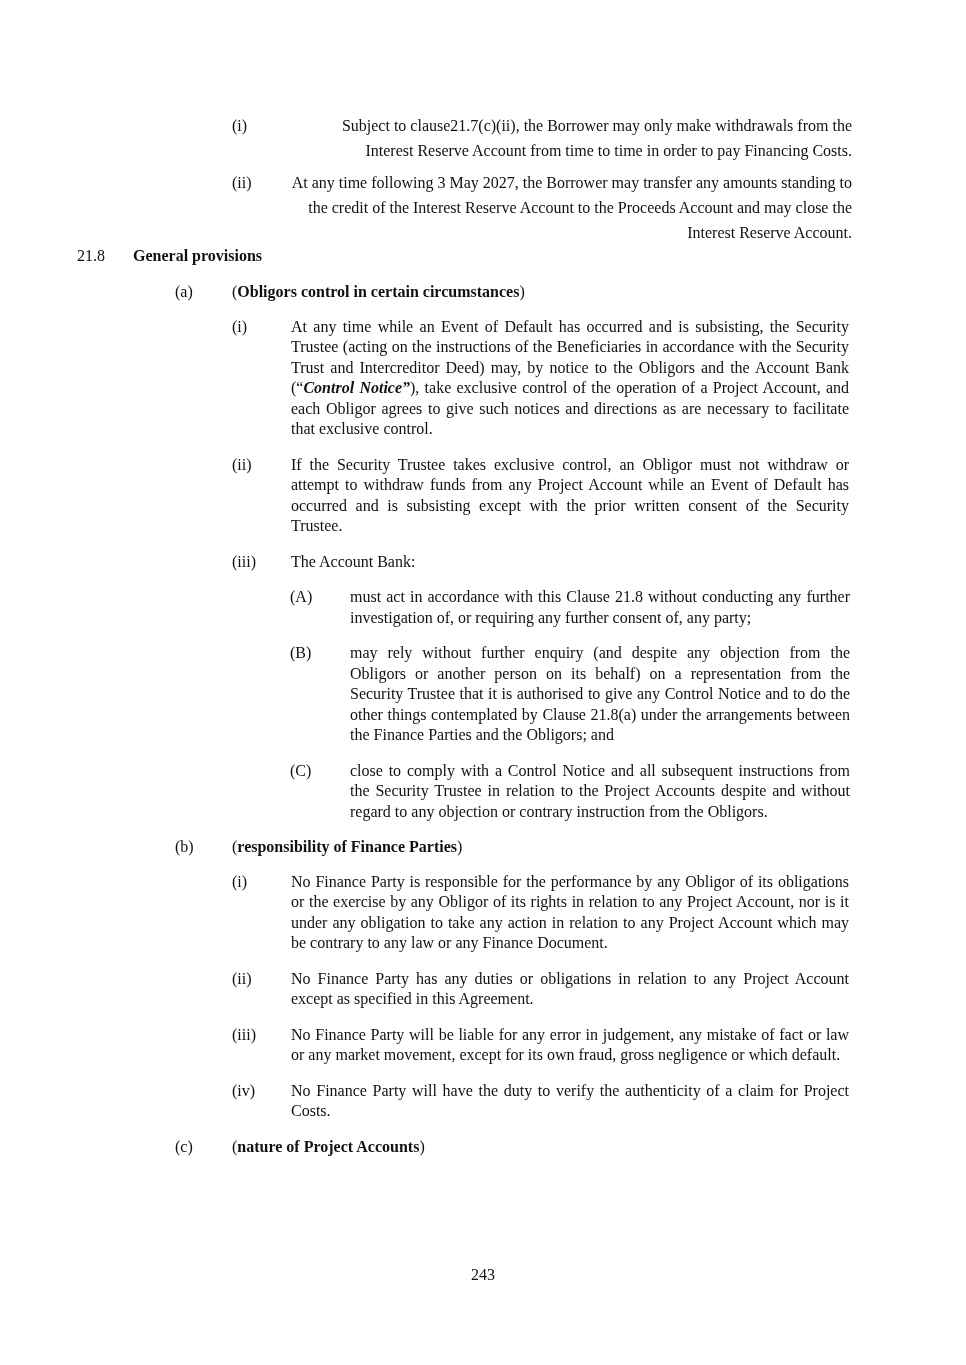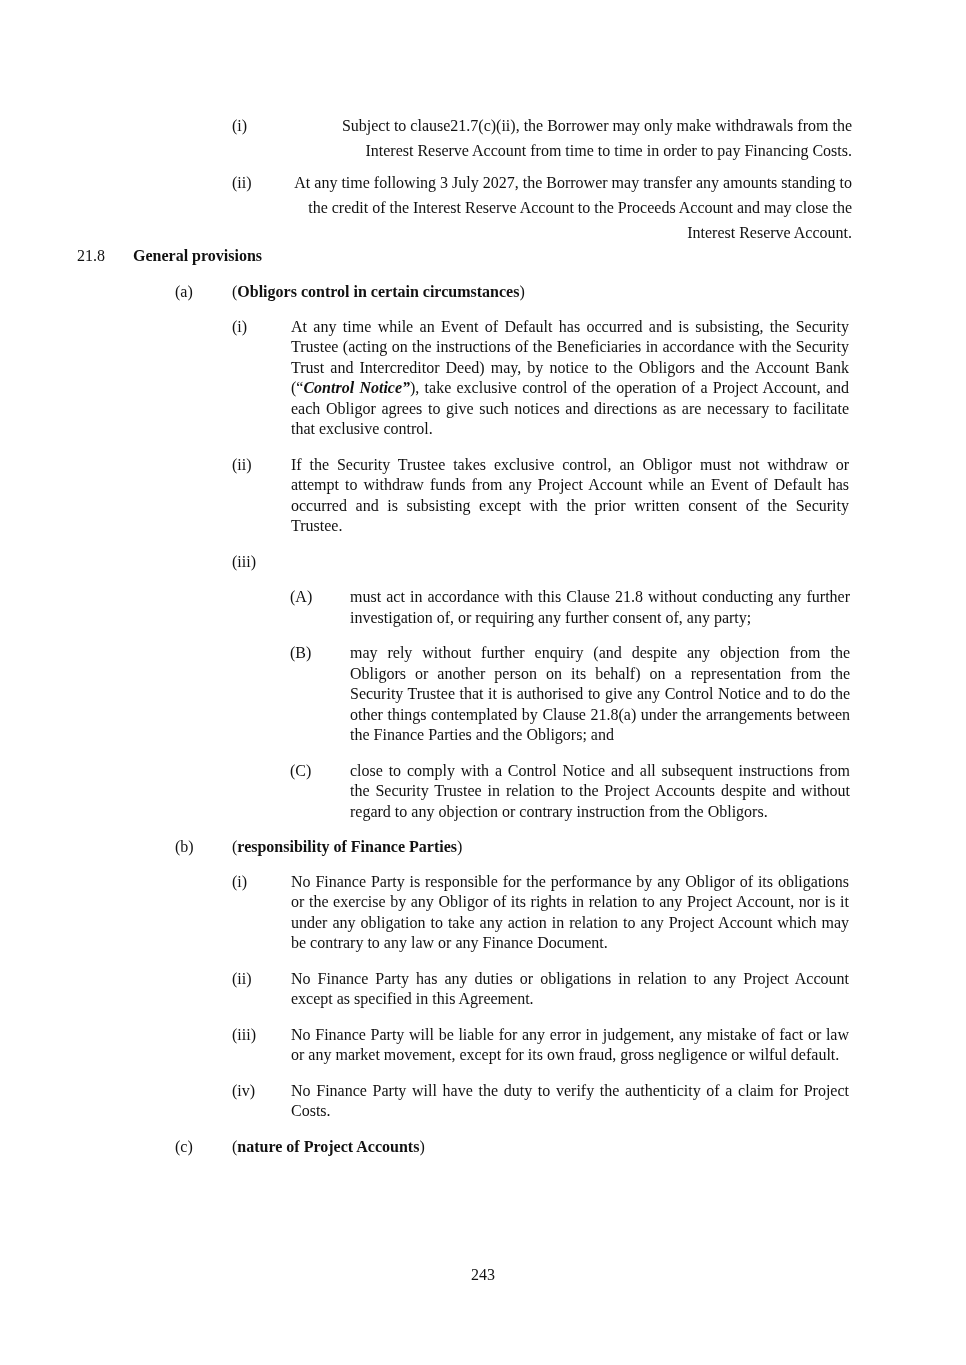--- a/index.html
+++ b/index.html
@@ -59,21 +59,21 @@
 
 <div class="page">
   <div class="content">
 
     <div class="row l-intro mb8">
       <span class="lbl">(i)</span>
       <div class="txt">Subject to clause21.7(c)(ii), the Borrower may only make withdrawals from the Interest Reserve Account from time to time in order to pay Financing Costs.</div>
     </div>
     <div class="row l-intro mb0">
       <span class="lbl">(ii)</span>
-      <div class="txt">At any time following 3 July 2027, the Borrower may transfer any amounts standing to the credit of the Interest Reserve Account to the Proceeds Account and may close the Interest Reserve Account.</div>
+      <div class="txt">At any time following 3 May 2027, the Borrower may transfer any amounts standing to the credit of the Interest Reserve Account to the Proceeds Account and may close the Interest Reserve Account.</div>
     </div>
 
     <div class="row l-section">
       <span class="lbl">21.8</span>
       <span class="ttl">General provisions</span>
     </div>
 
     <div class="row l-sub">
       <span class="lbl">(a)</span>
       <span class="hd"><span>(</span><span class="bold">Obligors control in certain circumstances</span><span>)</span></span>
@@ -84,20 +84,21 @@
       <div class="txt"><span>At any time while an Event of Default has occurred and is subsisting, the Security Trustee (acting on the instructions of the Beneficiaries in accordance with the Security Trust and Intercreditor Deed) may, by notice to the Obligors and the Account Bank (“</span><span class="defined-term">Control Notice”</span><span>), take exclusive control of the operation of a Project Account, and each Obligor agrees to give such notices and directions as are necessary to facilitate that exclusive control.</span></div>
     </div>
 
     <div class="row l-i">
       <span class="lbl">(ii)</span>
       <div class="txt">If the Security Trustee takes exclusive control, an Obligor must not withdraw or attempt to withdraw funds from any Project Account while an Event of Default has occurred and is subsisting except with the prior written consent of the Security Trustee.</div>
     </div>
 
     <div class="row l-i">
       <span class="lbl">(iii)</span>
+      <div class="txt">The Account Bank:</div>
     </div>
 
     <div class="row l-A">
       <span class="lbl">(A)</span>
       <div class="txt">must act in accordance with this Clause 21.8 without conducting any further investigation of, or requiring any further consent of, any party;</div>
     </div>
     <div class="row l-A">
       <span class="lbl">(B)</span>
       <div class="txt">may rely without further enquiry (and despite any objection from the Obligors or another person on its behalf) on a representation from the Security Trustee that it is authorised to give any Control Notice and to do the other things contemplated by Clause 21.8(a) under the arrangements between the Finance Parties and the Obligors; and</div>
     </div>
@@ -114,21 +115,21 @@
     <div class="row l-i">
       <span class="lbl">(i)</span>
       <div class="txt">No Finance Party is responsible for the performance by any Obligor of its obligations or the exercise by any Obligor of its rights in relation to any Project Account, nor is it under any obligation to take any action in relation to any Project Account which may be contrary to any law or any Finance Document.</div>
     </div>
     <div class="row l-i">
       <span class="lbl">(ii)</span>
       <div class="txt">No Finance Party has any duties or obligations in relation to any Project Account except as specified in this Agreement.</div>
     </div>
     <div class="row l-i">
       <span class="lbl">(iii)</span>
-      <div class="txt">No Finance Party will be liable for any error in judgement, any mistake of fact or law or any market movement, except for its own fraud, gross negligence or wilful default.</div>
+      <div class="txt">No Finance Party will be liable for any error in judgement, any mistake of fact or law or any market movement, except for its own fraud, gross negligence or which default.</div>
     </div>
     <div class="row l-i">
       <span class="lbl">(iv)</span>
       <div class="txt">No Finance Party will have the duty to verify the authenticity of a claim for Project Costs.</div>
     </div>
 
     <div class="row l-sub">
       <span class="lbl">(c)</span>
       <span class="hd"><span>(</span><span class="bold">nature of Project Accounts</span><span>)</span></span>
     </div>

